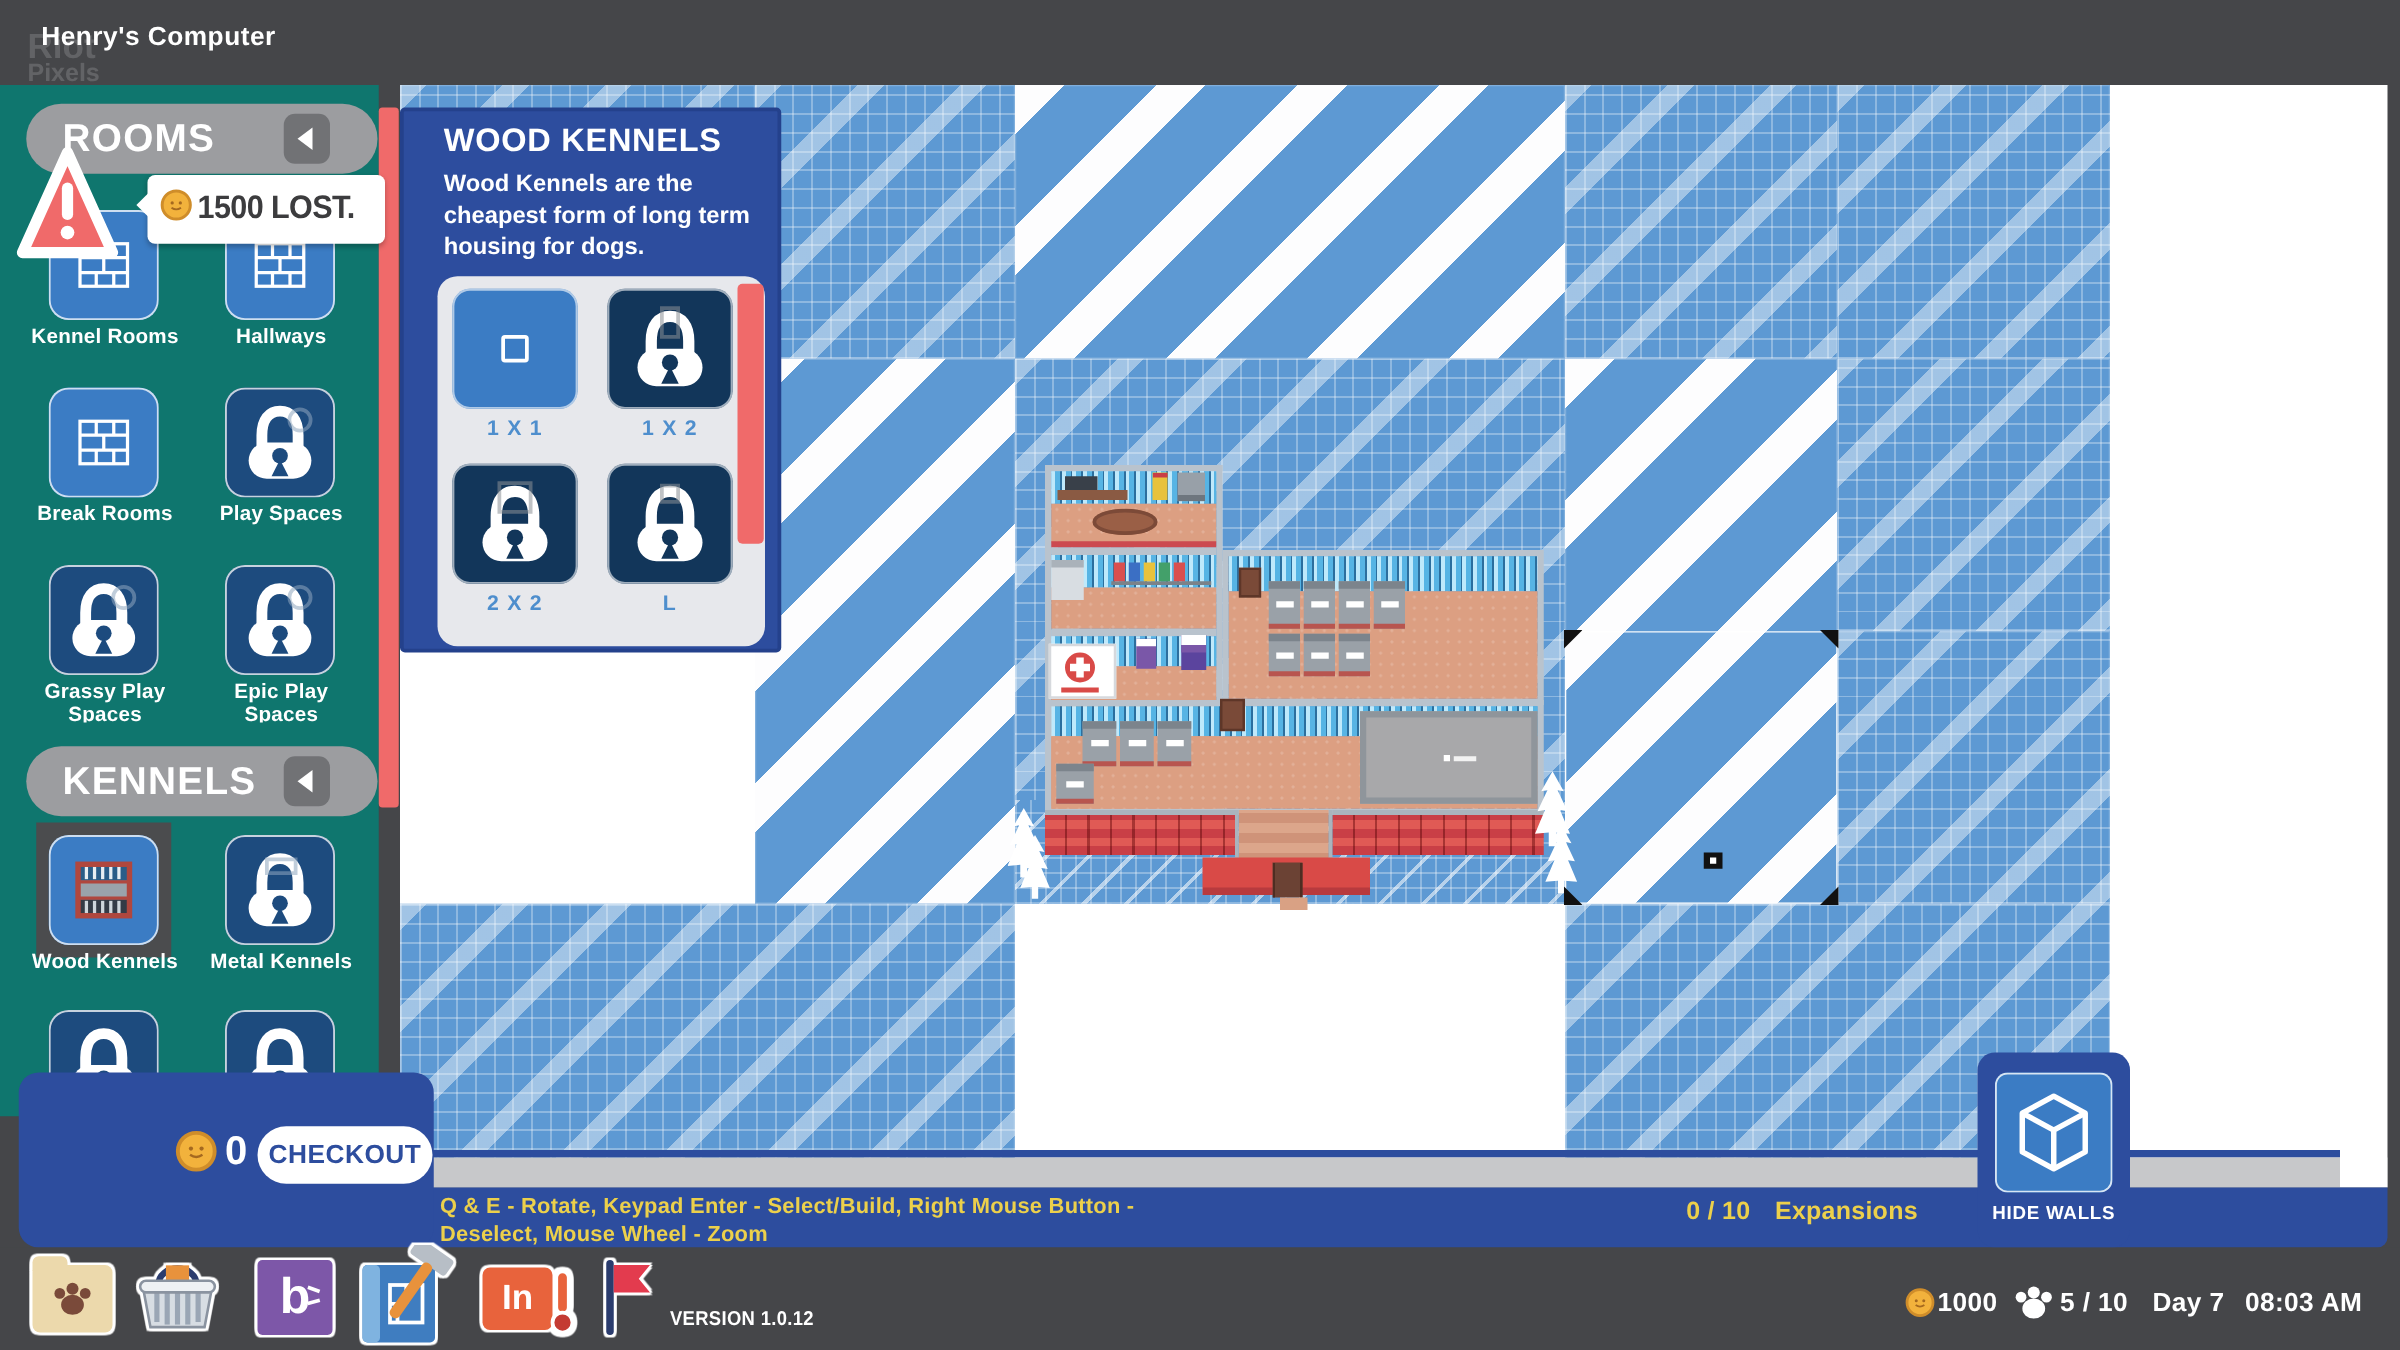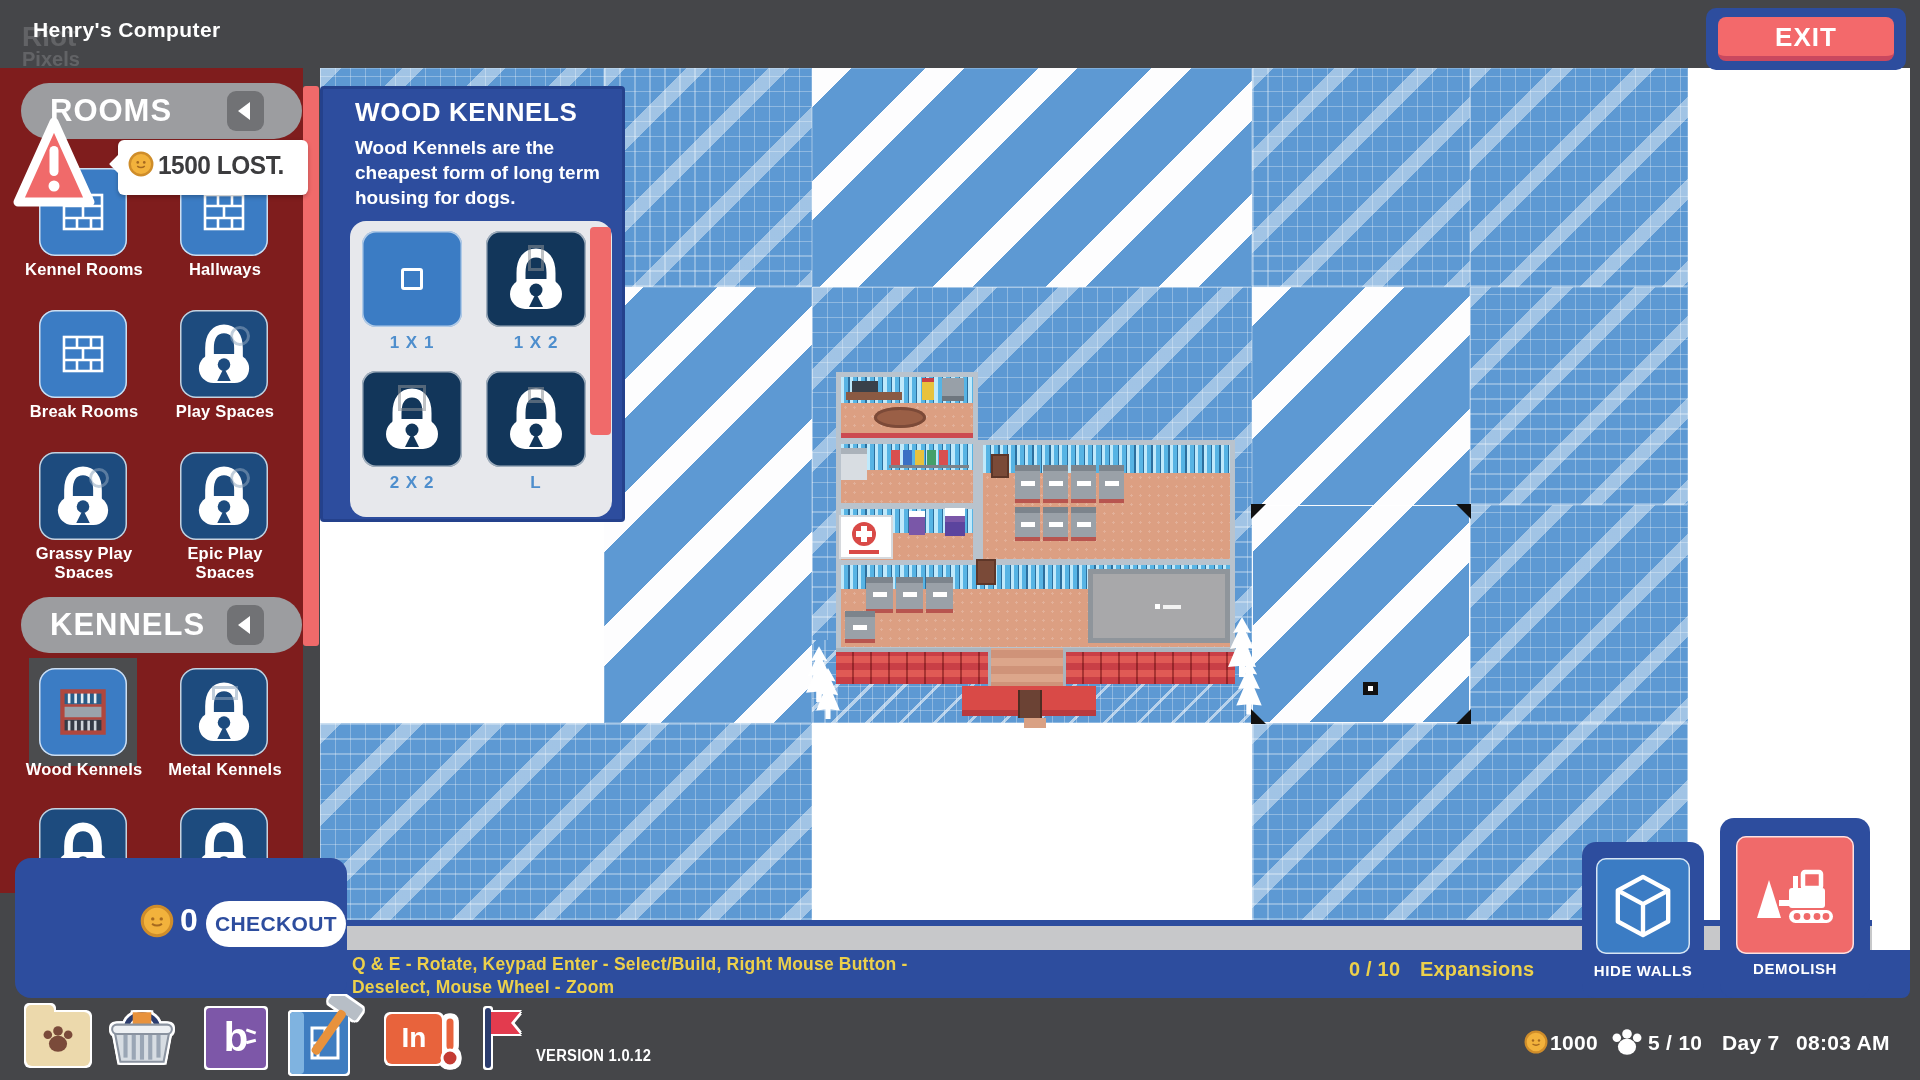--- a/index.html
+++ b/index.html
@@ -30,21 +30,21 @@
   .floor{background-color:#dc9f82;
     background-image:radial-gradient(rgba(255,255,255,.18) 1px, transparent 1.4px);background-size:9px 9px;}
   .brickwall{background:repeating-linear-gradient(0deg,#c93f46 0 7px,#e05a55 7px 14px),
     repeating-linear-gradient(90deg, rgba(110,20,25,.0) 0 16px, rgba(110,20,25,.45) 16px 18px);
     background-blend-mode:multiply;}
   .walkway{background:repeating-linear-gradient(0deg,#cf9379 0 8px,#dca68b 8px 16px);}
   .kbox{background:#9aa1a8;border-top:6px solid #7c848c;border-bottom:4px solid #b8554f;
     background-image:linear-gradient(#fff,#fff);background-size:14px 5px;background-position:50% 45%;background-repeat:no-repeat;}
 
   
-  .sidebar{position:absolute;left:0;top:68px;width:303px;height:825px;background:#7f1d1d;}
+  .sidebar{position:absolute;left:0;top:68px;width:303px;height:825px;background:#0f766e;}
   .pill{position:absolute;left:21px;width:281px;height:56px;background:#9c9da0;border-radius:28px;
         color:#fff;font-size:31px;letter-spacing:1px;line-height:56px;padding-left:29px;}
   .collapse{position:absolute;right:38px;width:37px;height:40px;top:8px;background:#717275;border-radius:9px;}
   .collapse:after{content:"";position:absolute;left:11px;top:11px;border:9px solid transparent;border-right:12px solid #fff;border-left:0;}
   .stile{position:absolute;width:88px;height:88px;border-radius:16px;box-shadow:inset 0 0 0 1.5px rgba(255,255,255,.75);
          display:flex;align-items:center;justify-content:center;}
   .stile.open{background:#3b7cc4;}
   .stile.locked{background:#1d4b7e;}
   .tlabel{position:absolute;width:132px;color:#fff;font-size:16.5px;line-height:19px;text-align:center;letter-spacing:.2px;}
   .clip2{height:34px;overflow:hidden;}
@@ -263,37 +263,20 @@
     <div class="inner" style="left:14px;top:16px;width:94px;height:96px;background:#3b7cc4">
       <svg width="62" height="66" viewBox="0 0 64 68">
         <g fill="none" stroke="#fff" stroke-width="4.5" stroke-linejoin="round">
           <path d="M32 4 L58 18 V50 L32 64 L6 50 V18 Z"></path>
           <path d="M6 18 L32 32 L58 18 M32 32 V64"></path>
         </g>
       </svg>
     </div>
     <div class="blabel" style="top:120px">HIDE WALLS</div>
   </div>
-  <div class="toolbtn" style="left:1720px;top:818px;width:150px;height:180px">
-    <div class="inner" style="left:16px;top:18px;width:118px;height:118px;background:#f06a6a">
-      <svg width="80" height="58" viewBox="0 0 80 58">
-        <polygon points="14,14 26,52 2,52" fill="#fff"></polygon>
-        <rect x="24" y="34" width="12" height="6" fill="#fff"></rect>
-        <rect x="34" y="22" width="36" height="20" rx="3" fill="#fff"></rect>
-        <rect x="48" y="6" width="18" height="16" rx="2" fill="none" stroke="#fff" stroke-width="4.5"></rect>
-        <rect x="38" y="10" width="5" height="12" fill="#fff"></rect>
-        <rect x="34" y="44" width="44" height="13" rx="6.5" fill="#fff"></rect>
-        <circle cx="42" cy="50.5" r="3.4" fill="#f06a6a"></circle>
-          <circle cx="52" cy="50.5" r="3.4" fill="#f06a6a"></circle>
-        <circle cx="62" cy="50.5" r="3.4" fill="#f06a6a"></circle>
-          <circle cx="71" cy="50.5" r="3.4" fill="#f06a6a"></circle>
-      </svg>
-    </div>
-    <div class="blabel" style="top:142px">DEMOLISH</div>
-  </div>
 
   <div class="sidebar">
     <div class="abs" style="left:303px;top:18px;width:16px;height:560px;background:#f06a6a;border-radius:3px"></div>
 
     <div class="pill" style="top:15px">
       <span>ROOMS</span>
       <div class="collapse"></div>
     </div>
 
     <div class="stile open" style="left:39px;top:100px">
@@ -423,23 +406,20 @@
       </svg>
     <div class="abs" style="left:40px;top:10px;color:#3c3c3e;font-size:26px;letter-spacing:-.5px;transform:scaleX(.94);transform-origin:left">1500 LOST.</div>
   </div>
 
   <div class="abs" style="left:0;top:0;width:1920px;height:68px;background:#454649">
     <div class="abs" style="left:22px;top:26px;color:rgba(255,255,255,.16);font-size:28px;line-height:22px">
       <div>Riot</div>
       <div style="font-size:20px">Pixels</div>
     </div>
     <div class="abs" style="left:33px;top:18px;color:#fff;font-size:21px;letter-spacing:.4px">Henry's Computer</div>
-    <div class="abs" style="left:1706px;top:8px;width:200px;height:62px;background:#2d4d9e;border-radius:10px">
-      <div class="abs" style="left:12px;top:9px;width:176px;height:44px;background:#f3696b;border-radius:8px;border-bottom:5px solid #c9485f;text-align:center;line-height:40px;color:#fff;font-size:26px;letter-spacing:1px">EXIT</div>
-    </div>
   </div>
 
   <div class="taskbar">
 
     <div class="abs sticker" style="left:26px;top:14px">
       <div style="position:relative;width:64px;height:54px;background:#ecd9ac;border-radius:6px">
         <div class="abs" style="left:0;top:-7px;width:28px;height:12px;background:#ecd9ac;border-radius:5px 5px 0 0"></div>
         <svg class="abs" style="left:17px;top:13px;color:#7a4a3a" width="30" height="28">
             <use href="#paw" fill="currentColor"></use>
           </svg>

